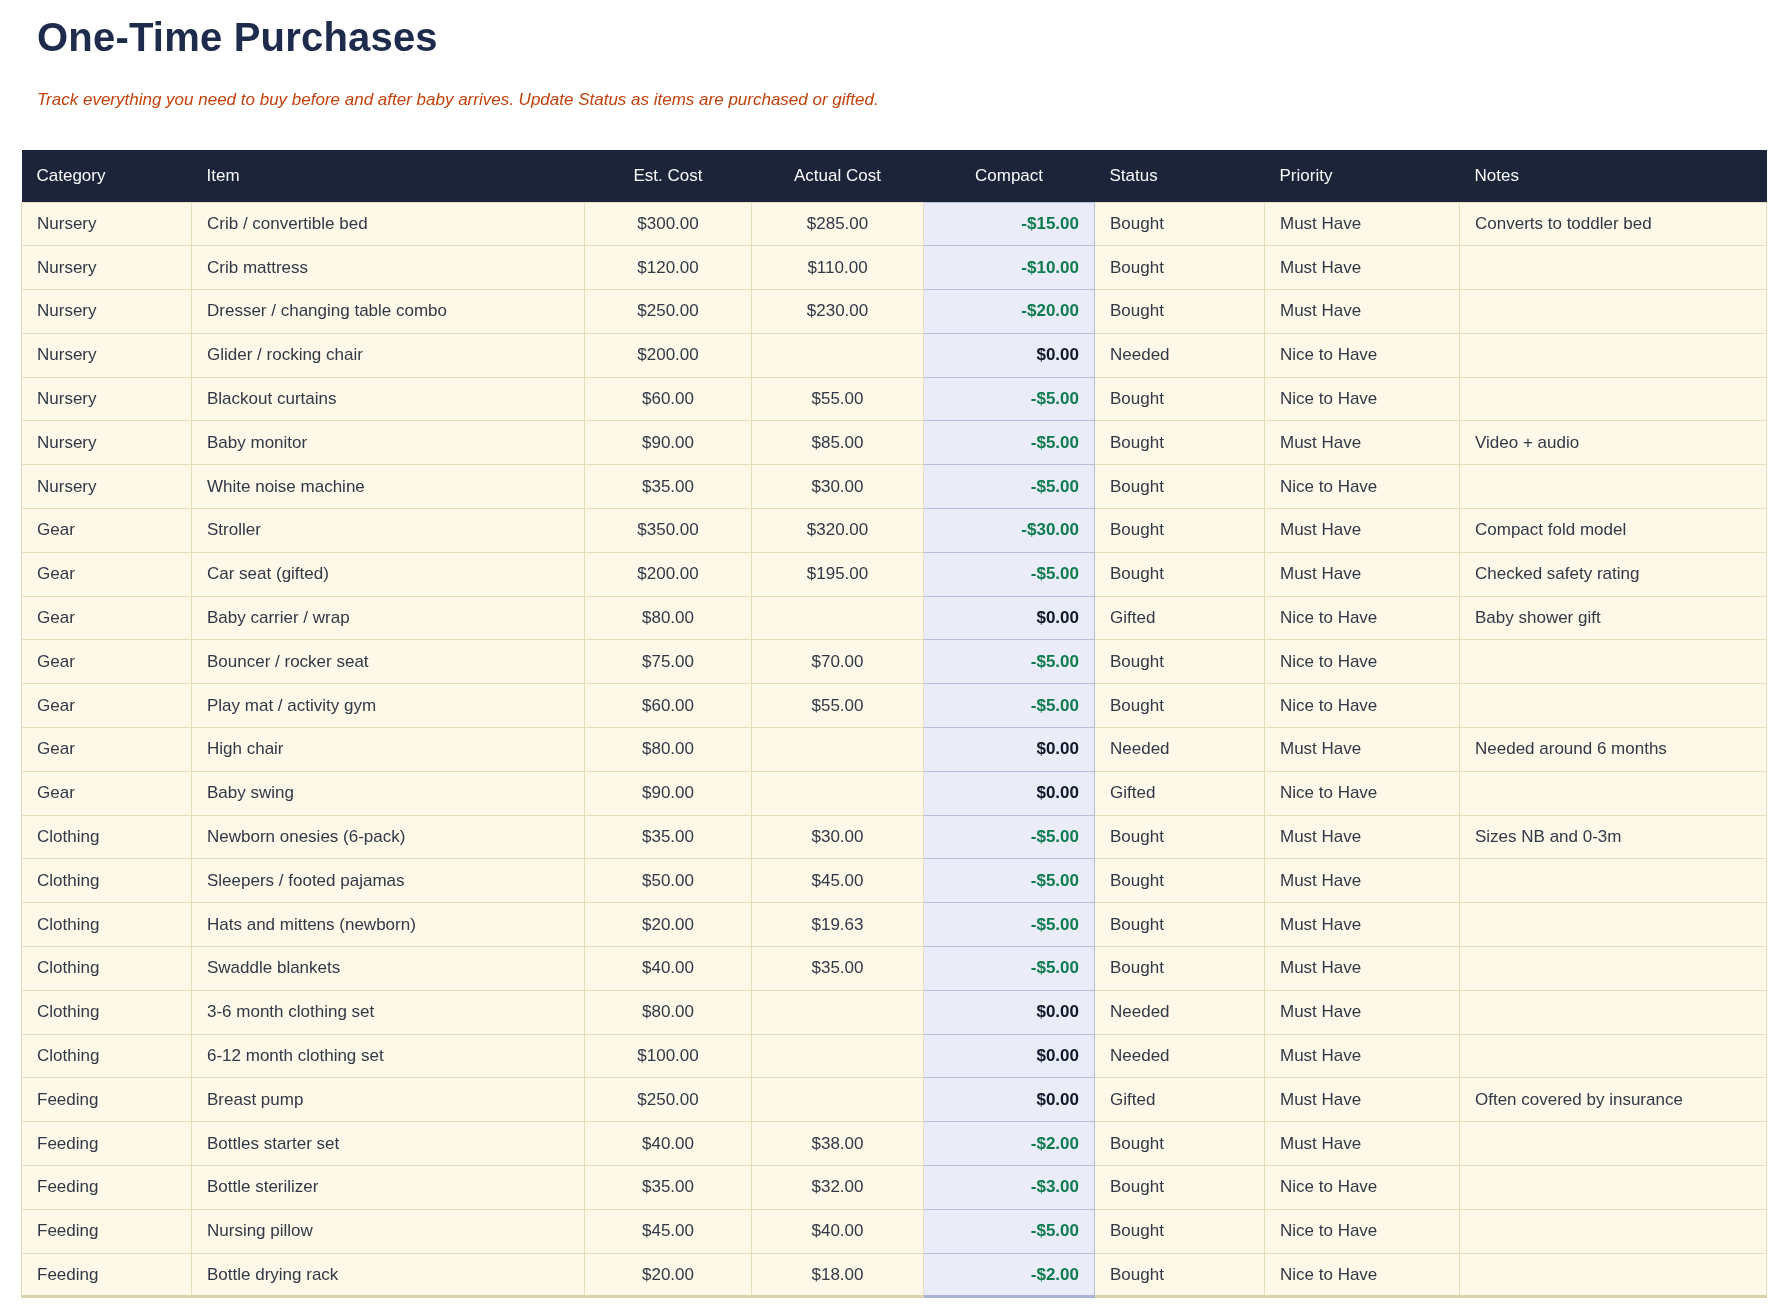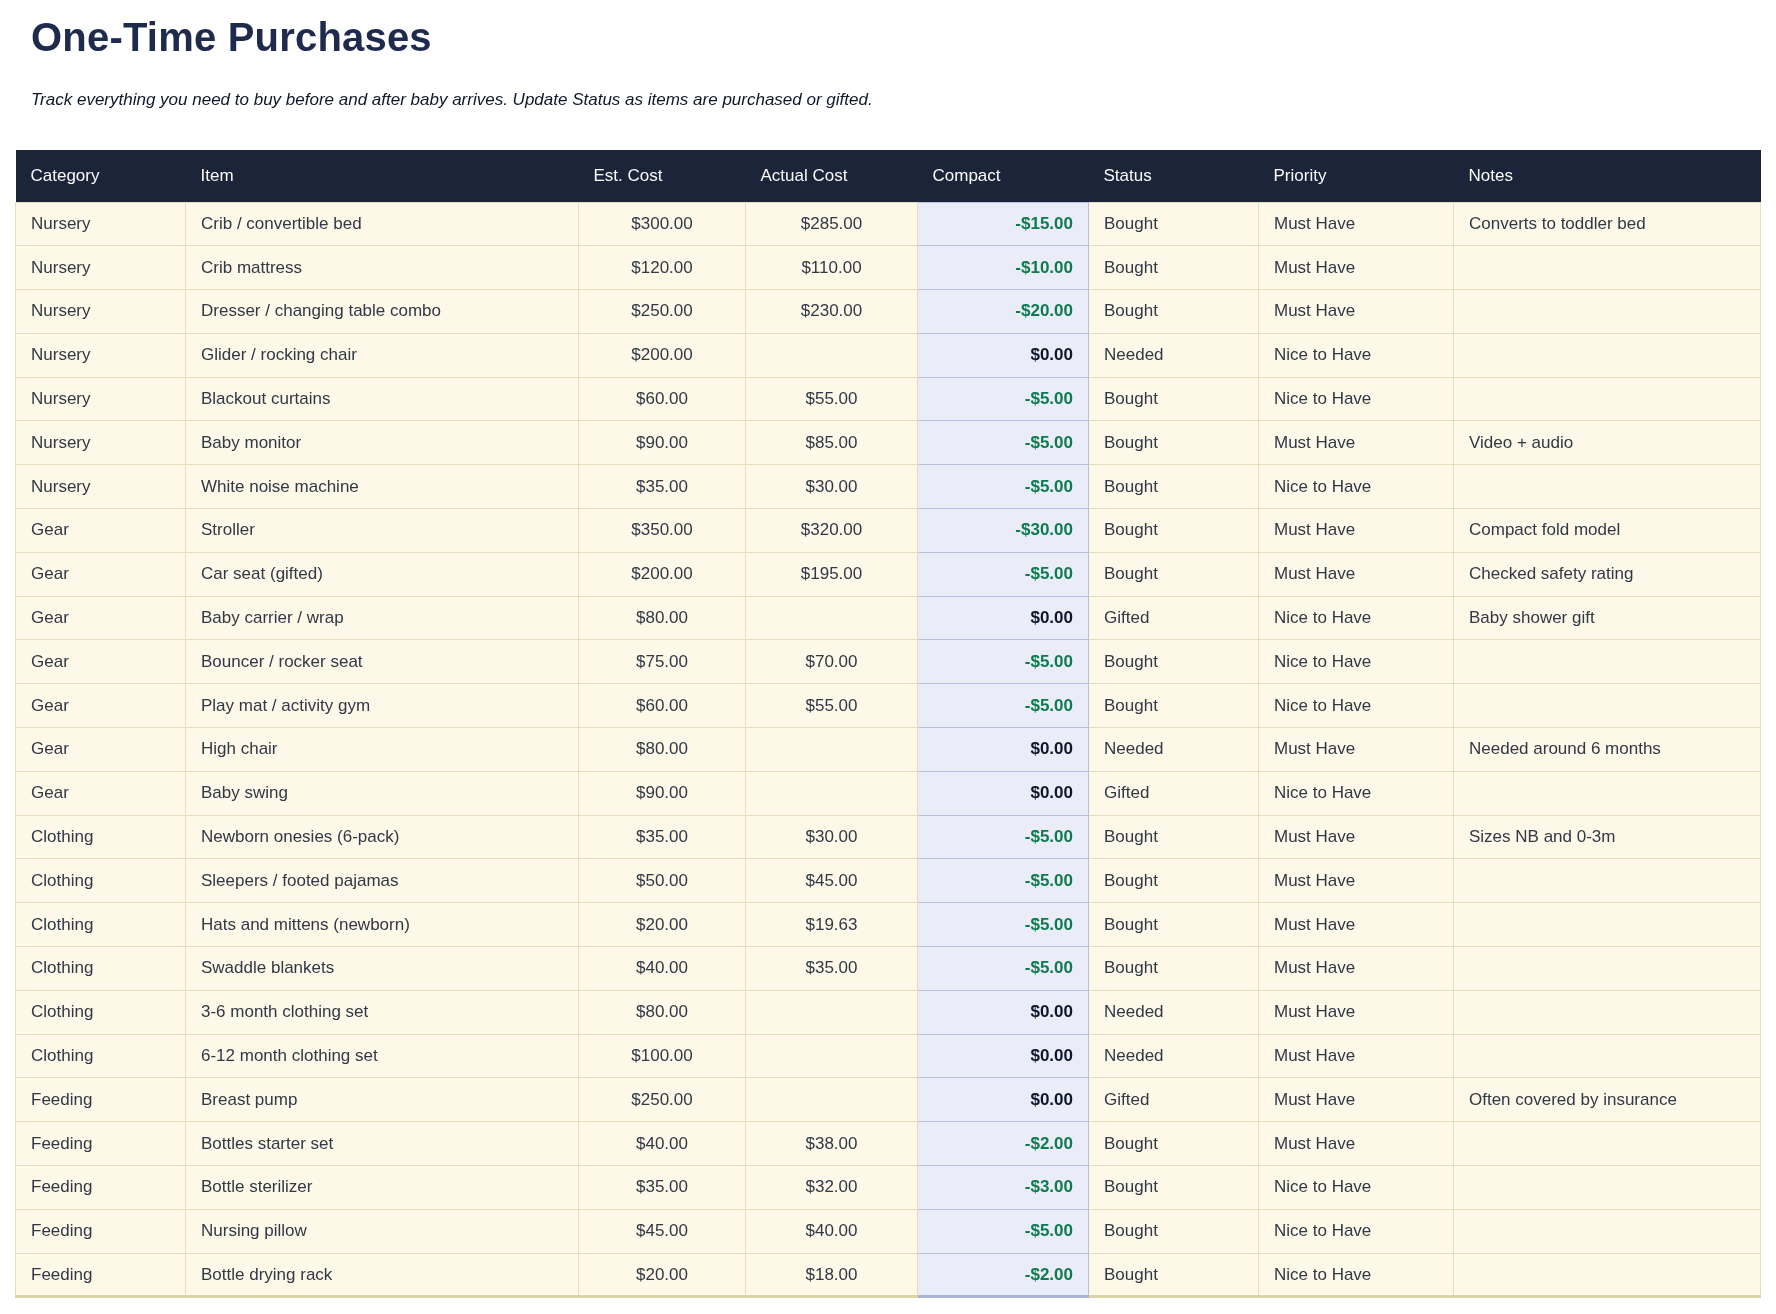--- a/index.html
+++ b/index.html
@@ -5,56 +5,56 @@
   * { box-sizing: border-box; }
   html, body {
     margin: 0;
     padding: 0;
     background: #ffffff;
     font-family: "Liberation Sans", "DejaVu Sans", sans-serif;
   }
   .page {
     width: 1527px;
     min-height: 1314px;
-    padding: 8px 20px 0 15px;
+    padding: 8px 20px 0 21px;
   }
   h1.page-title {
     margin: 6px 0 0 16px;
     font-size: 40px;
     line-height: 1.15;
     font-weight: 700;
     color: #1f2b4d;
     letter-spacing: 0.2px;
   }
   .page-subtitle {
     margin: 30px 0 0 16px;
     font-size: 17px;
     line-height: 20px;
     font-style: italic;
-    color: #0f172a;
+    color: #c2410c;
   }
   table.purchases {
     margin-top: 40px;
     border-collapse: collapse;
     table-layout: fixed;
     width: 1745px;
   }
   thead th {
     background: #1b2438;
     color: #fafafa;
     font-weight: 400;
     font-size: 17px;
     height: 52px;
     padding: 0 15px;
     text-align: left;
     border: none;
     white-space: nowrap;
     overflow: hidden;
   }
-  thead th.align-center { text-align: left; }
+  thead th.align-center { text-align: center; }
   tbody td {
     background: #fdf8e8;
     border: 1px solid #e6ddbd;
     height: 43.8px;
     padding: 0 15px;
     font-size: 17px;
     color: #313846;
     white-space: nowrap;
     overflow: hidden;
   }

